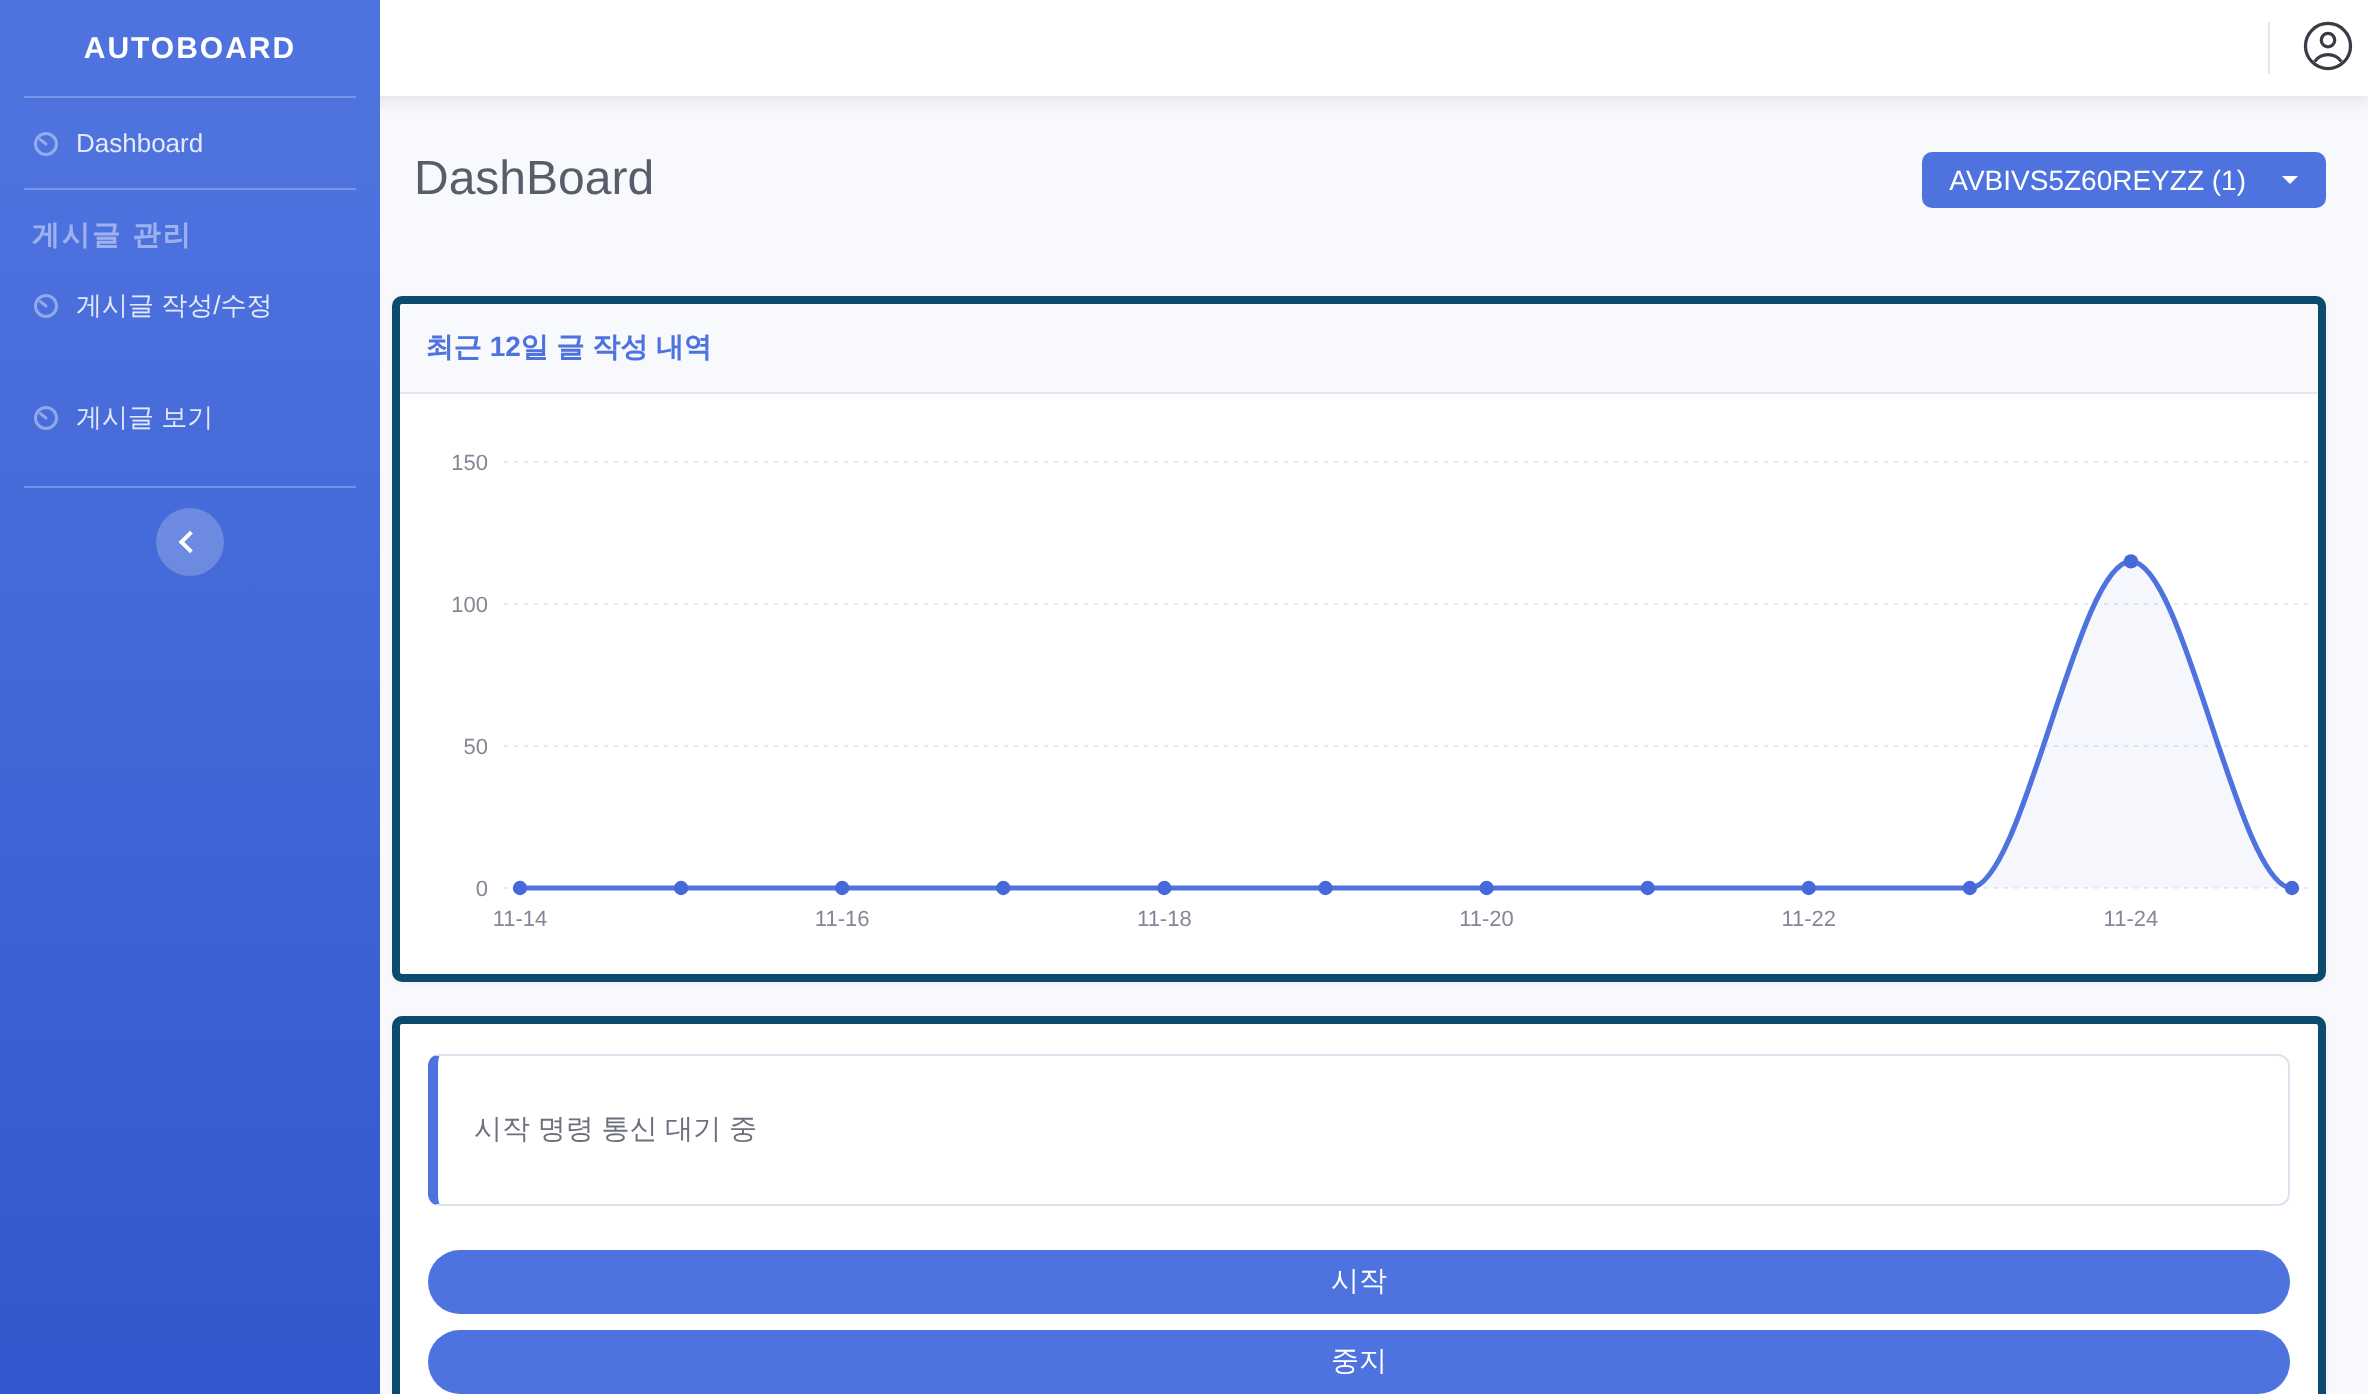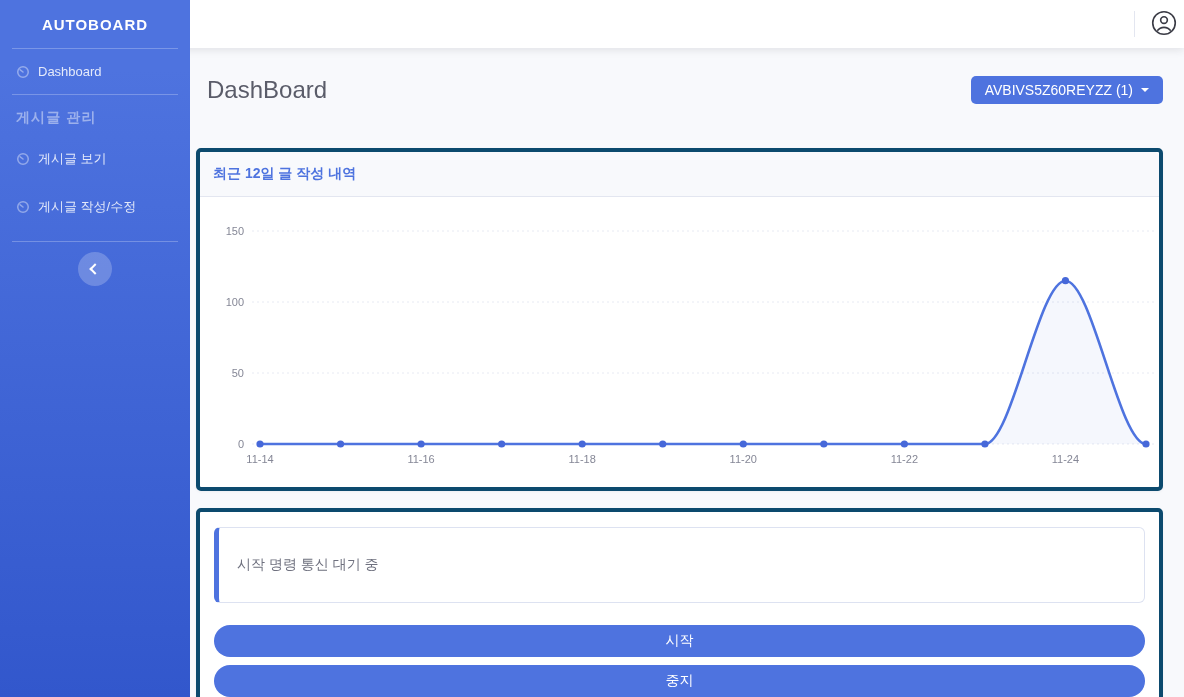--- a/index.html
+++ b/index.html
@@ -47,21 +47,21 @@
   .topbar-divider { width:1px; height:26px; background:#e3e6f0; margin-right:16px; }
   .user-btn { border:none; background:none; cursor:pointer; margin-right:7px; display:flex; color:#3a3b45; }
 
   
   .main { margin-left:175px; padding:48px 21px 0; }
   .page-head { display:flex; align-items:center; justify-content:space-between; margin:28px 0 44px; }
   .page-title { font-size:24px; font-weight:400; color:#5a5c69; margin-left:11px; }
   .account-btn {
     background:#4e73df; color:#fff; border:none; border-radius:5px;
     font-size:14px; padding:6px 14px; cursor:pointer;
-    display:flex; align-items:center; gap:8px; font-family:inherit;
+    display:flex; align-items:center; gap:18px; font-family:inherit;
   }
   .caret-down { width:0; height:0; border-left:4px solid transparent; border-right:4px solid transparent; border-top:4px solid #fff; }
 
   .card { background:#fff; border:4px solid #0c4a6e; border-radius:5px; box-shadow:0 1px 3px rgba(58,59,69,.05); }
   .card-header {
     background:#f8f9fc; border-bottom:1px solid #e3e6f0;
     padding:13px 13px; font-size:14px; font-weight:700; color:#4e73df;
     border-radius:5px 5px 0 0;
   }
   .chart-card .card-body { padding:0; height:290px; }
@@ -93,37 +93,37 @@
     <span class="gauge">
       <svg width="14" height="14" viewBox="0 0 24 24" fill="none" stroke="currentColor" stroke-width="2.6" stroke-linecap="round">
         <circle cx="12" cy="12" r="9"></circle>
           <line x1="12" y1="12" x2="7.2" y2="8.2"></line>
       </svg>
     </span>
     <span>Dashboard</span>
   </div>
   <hr class="side-hr">
   <div class="side-heading">게시글 관리</div>
+  <div class="nav-item">
+    <span class="gauge">
+      <svg width="14" height="14" viewBox="0 0 24 24" fill="none" stroke="currentColor" stroke-width="2.6" stroke-linecap="round">
+        <circle cx="12" cy="12" r="9"></circle>
+          <line x1="12" y1="12" x2="7.2" y2="8.2"></line>
+      </svg>
+    </span>
+    <span>게시글 작성/수정</span>
+  </div>
   <div class="nav-item spaced">
     <span class="gauge">
       <svg width="14" height="14" viewBox="0 0 24 24" fill="none" stroke="currentColor" stroke-width="2.6" stroke-linecap="round">
         <circle cx="12" cy="12" r="9"></circle>
           <line x1="12" y1="12" x2="7.2" y2="8.2"></line>
       </svg>
     </span>
     <span>게시글 보기</span>
-  </div>
-  <div class="nav-item">
-    <span class="gauge">
-      <svg width="14" height="14" viewBox="0 0 24 24" fill="none" stroke="currentColor" stroke-width="2.6" stroke-linecap="round">
-        <circle cx="12" cy="12" r="9"></circle>
-          <line x1="12" y1="12" x2="7.2" y2="8.2"></line>
-      </svg>
-    </span>
-    <span>게시글 작성/수정</span>
   </div>
   <hr class="side-hr" style="margin-top:10px;">
   <div class="collapse-wrap">
     <button class="collapse-btn">
       <span class="chev-left"></span>
     </button>
   </div>
 </aside>
 
 <header class="topbar">

